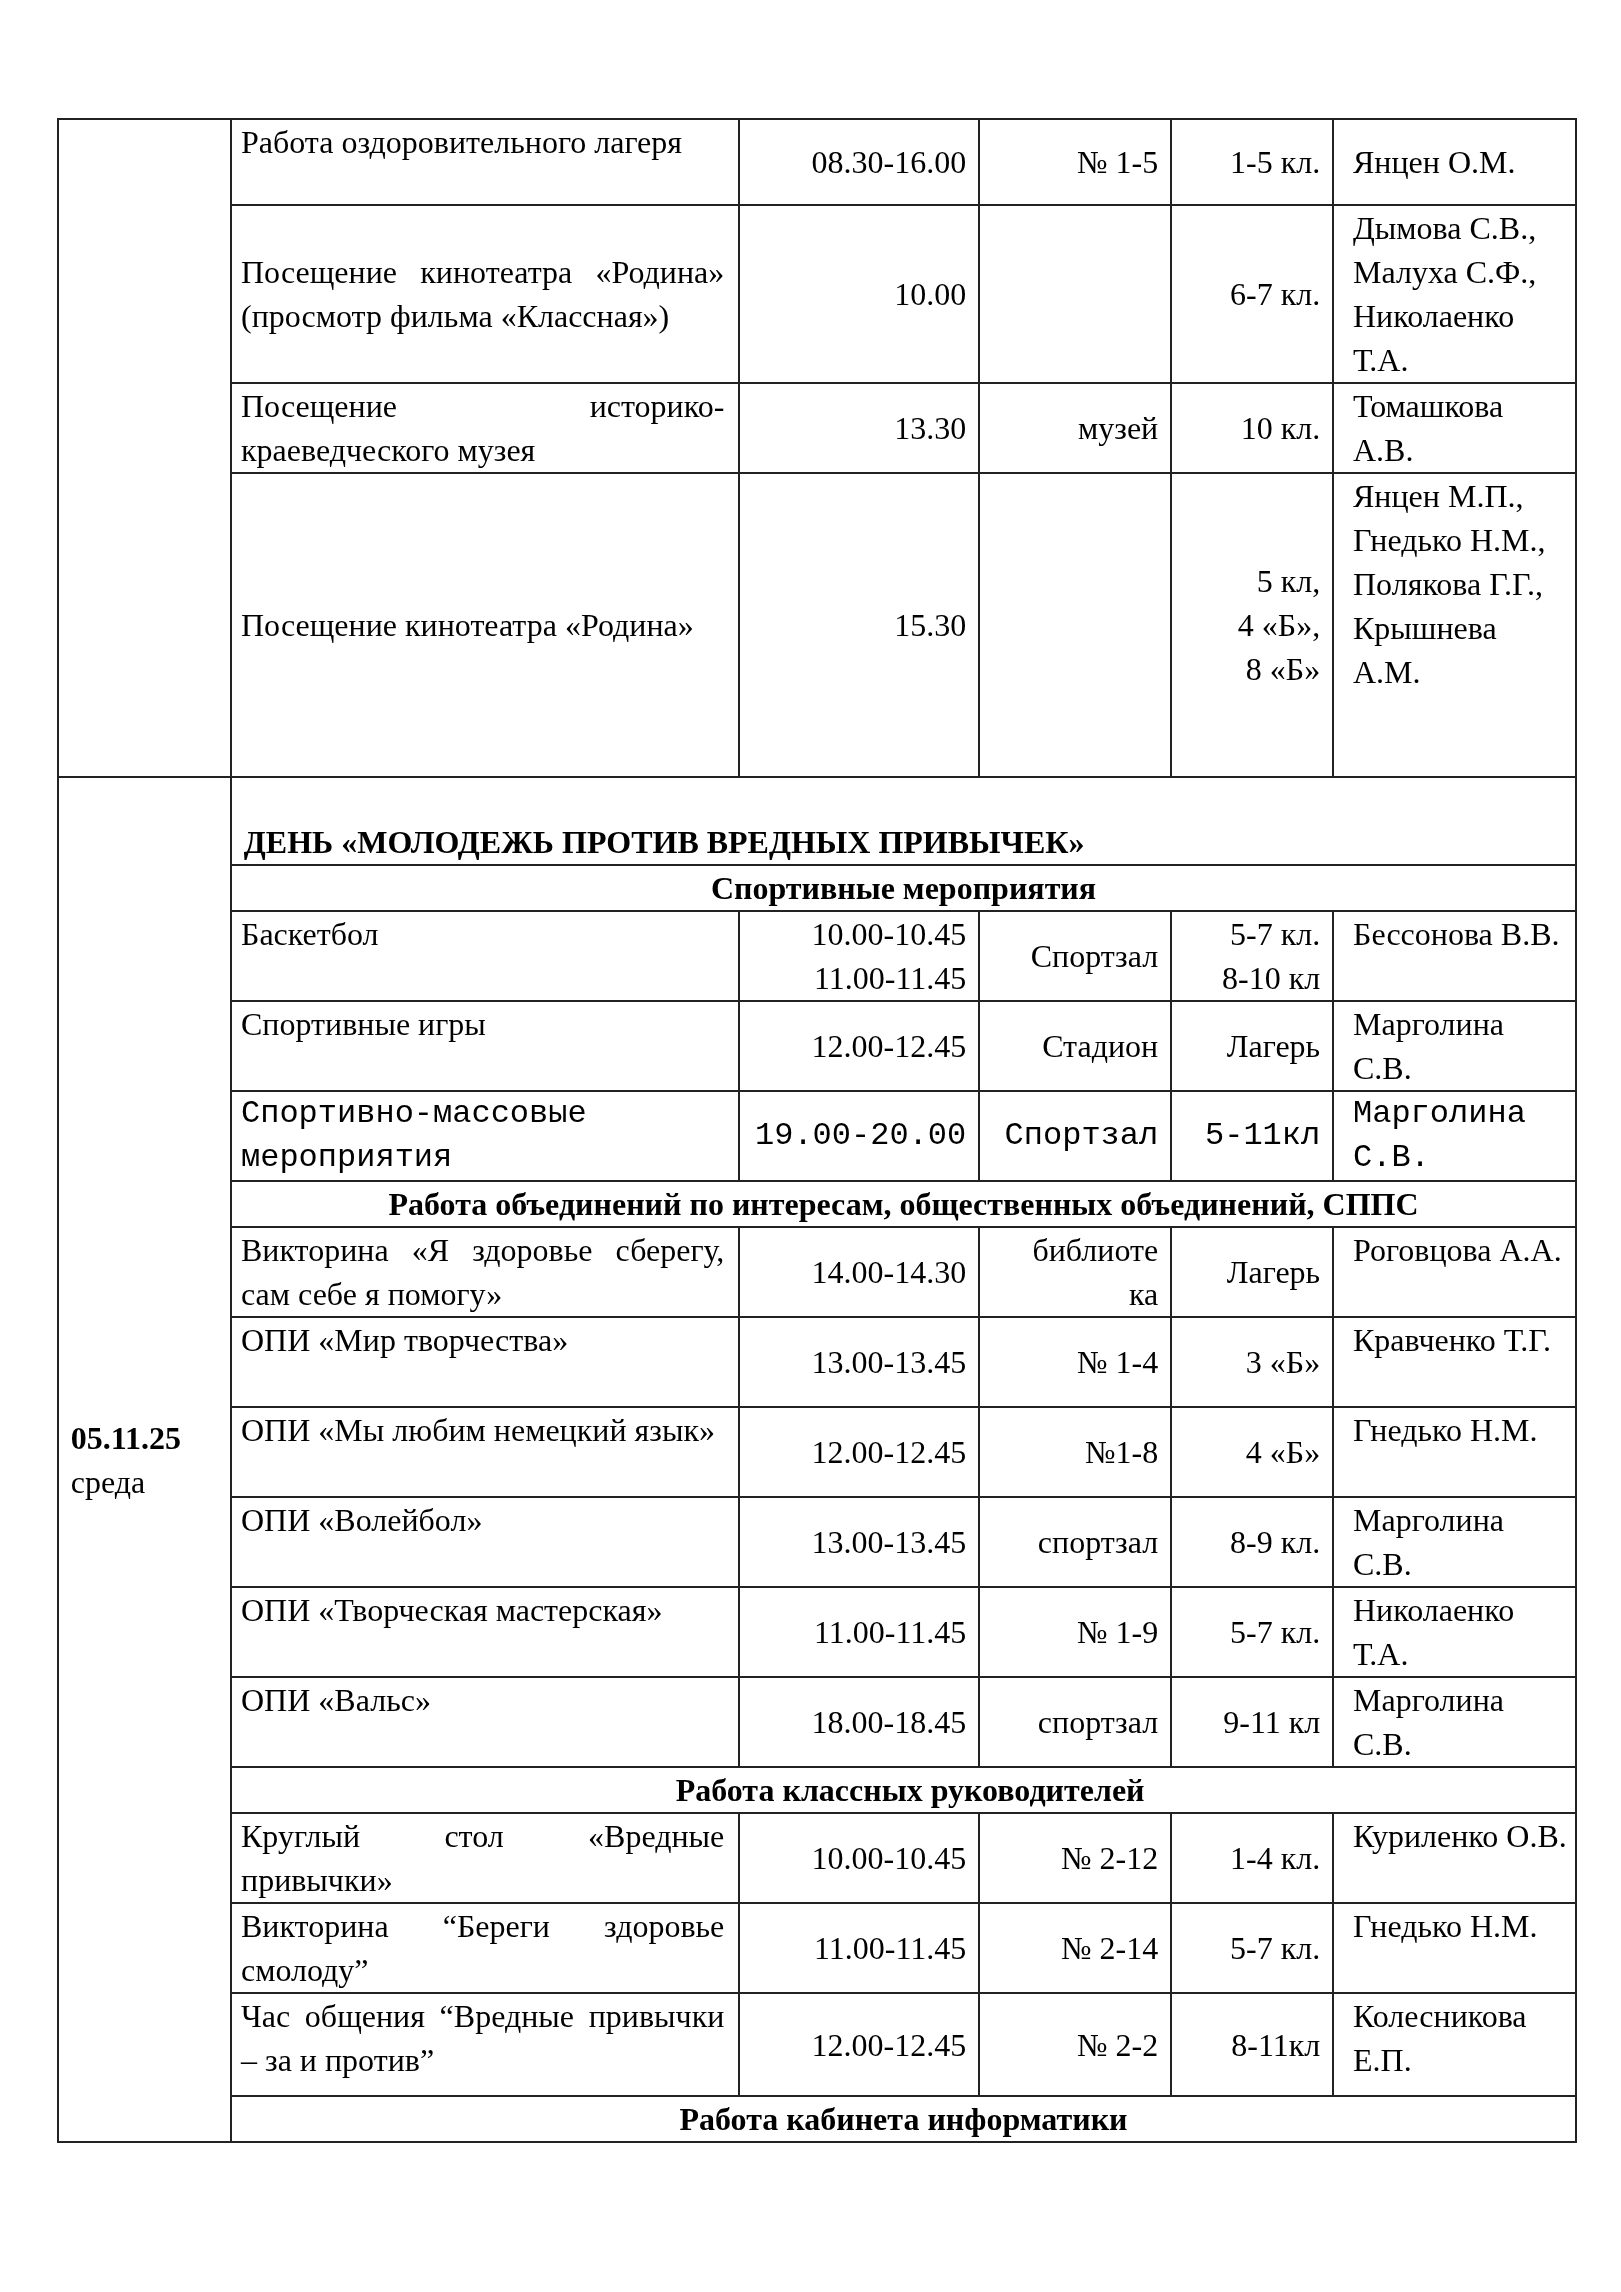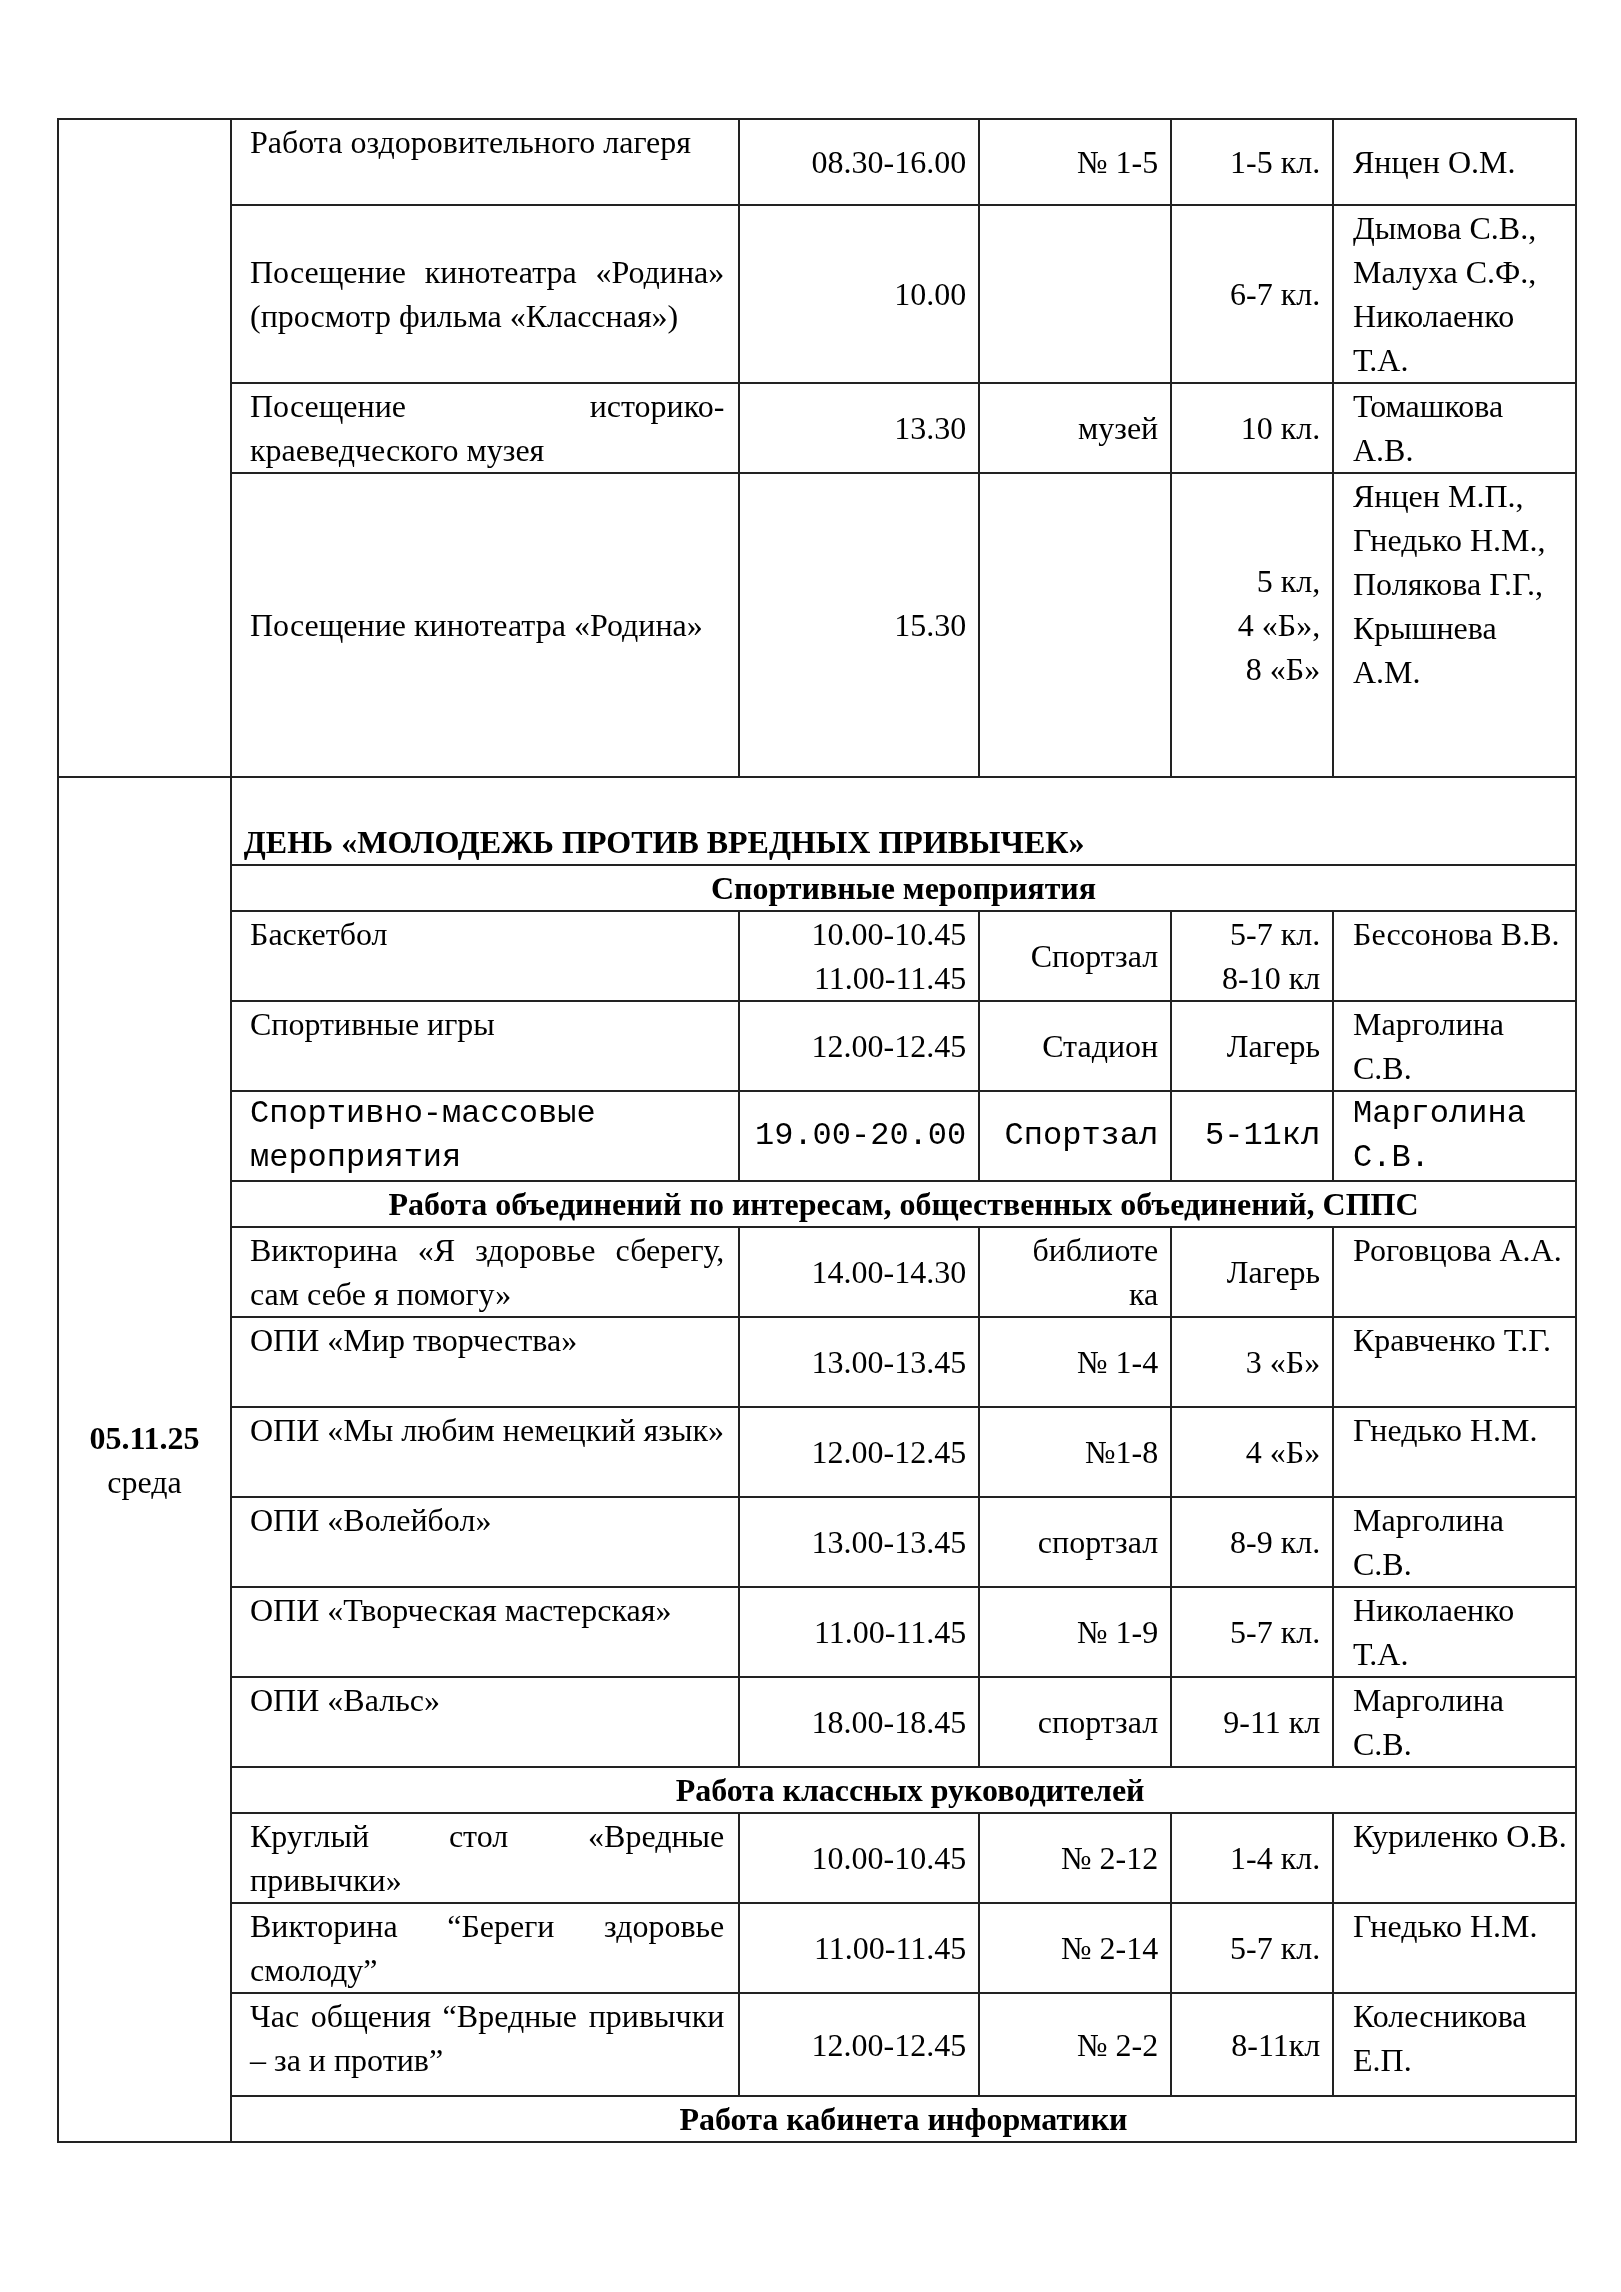--- a/index.html
+++ b/index.html
@@ -6,28 +6,28 @@
   body { width: 1621px; height: 2293px; position: relative; font-family: "Liberation Serif", "DejaVu Serif", serif; color: #000; }
   .page { position: absolute; left: 57px; top: 118px; width: 1517px; }
   table { border-collapse: collapse; width: 1517px; table-layout: fixed; font-size: 32px; line-height: 44px; }
   td { border: 2px solid #222; vertical-align: middle; padding: 0 11.8px; }
   col.c-date { width: 173px; }
   col.c-event { width: 508px; }
   col.c-time { width: 240px; }
   col.c-place { width: 192px; }
   col.c-class { width: 162px; }
   col.c-resp { width: 243px; }
-  .ev { text-align: justify; text-align-last: left; vertical-align: top; padding-left: 18px; padding-right: 13.7px; }
+  .ev { text-align: justify; text-align-last: left; vertical-align: top; padding-left: 9px; padding-right: 13.7px; }
   .ev.mid { vertical-align: middle; }
   .tm, .pl, .cl { text-align: right; }
   .rs { text-align: left; vertical-align: top; padding-left: 19px; padding-right: 5.9px; }
   .rs.mid { vertical-align: middle; }
   .sect { text-align: center; font-weight: bold; }
   .dayhead { text-align: left; font-weight: bold; vertical-align: bottom; height: 86px; }
-  .datecell { text-align: center; vertical-align: middle; border-radius: 19px; }
+  .datecell { text-align: left; vertical-align: middle; border-radius: 19px; }
   .date-num { font-weight: bold; display: block; }
   .ml { white-space: pre-line; }
 </style>
 </head>
 <body>
 
 <div class="page">
 <table>
   <colgroup>
     <col class="c-date">

